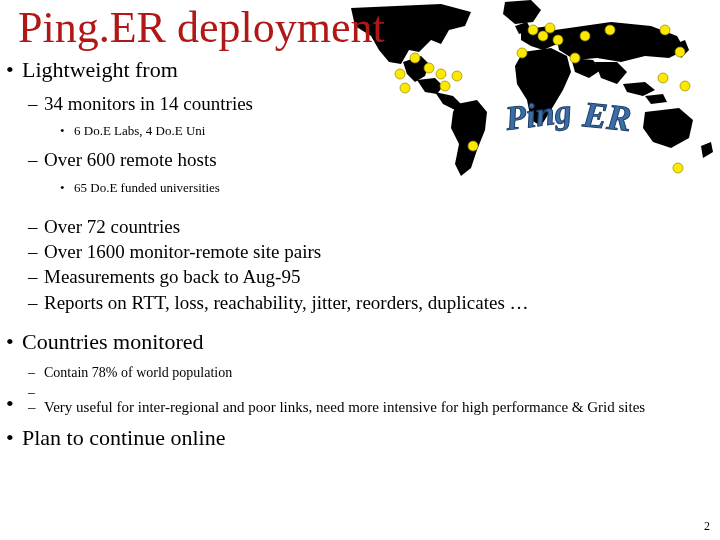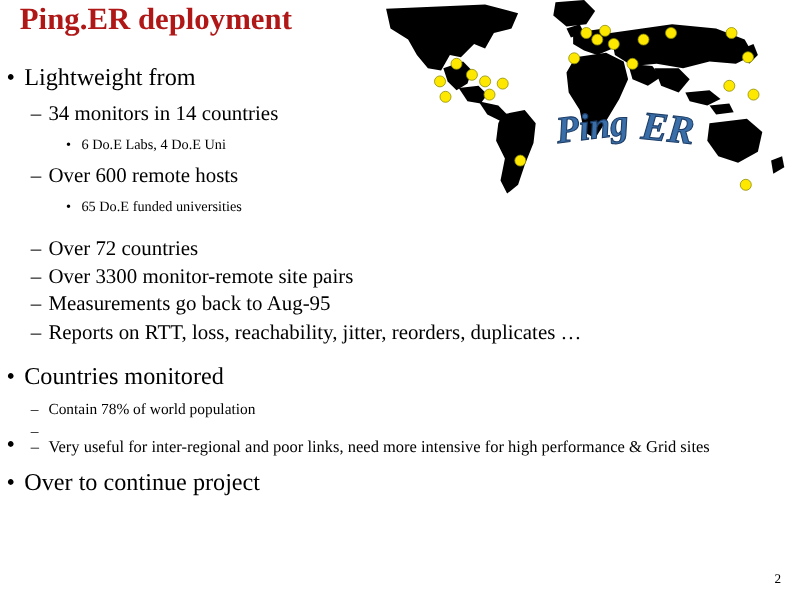--- a/index.html
+++ b/index.html
@@ -26,22 +26,22 @@
   }
   #map-art svg {
     display: block;
   }
 
   
   #slide-title {
     position: absolute;
     top: 2px;
     left: 18px;
-    font-size: 28px;
-    font-weight: bold;
+    font-size: 44px;
+    font-weight: normal;
     color: #b01818;
     letter-spacing: 0px;
     white-space: nowrap;
     z-index: 5;
   }
 
   
   #content {
     position: absolute;
     top: 56px;
@@ -241,21 +241,21 @@
 
   <div class="gap-lg"></div>
 
   <div class="l2">
     <span class="bullet">–</span>
     <span>Over 72 countries</span>
   </div>
 
   <div class="l2">
     <span class="bullet">–</span>
-    <span>Over 3300 monitor-remote site pairs</span>
+    <span>Over 1600 monitor-remote site pairs</span>
   </div>
 
   <div class="l2">
     <span class="bullet">–</span>
     <span>Measurements go back to Aug-95</span>
   </div>
 
   <div class="l2">
     <span class="bullet">–</span>
     <span>Reports on RTT, loss, reachability, jitter, reorders, duplicates …</span>
@@ -289,18 +289,18 @@
 
   <div class="l2w">
     <span class="bullet">–</span>
     <span>Very useful for inter-regional and poor links, need more intensive for high performance &amp; Grid sites</span>
   </div>
 
   <div class="gap-sm"></div>
 
   <div class="l1">
     <span class="bullet">•</span>
-    <span>Over to continue project</span>
+    <span>Plan to continue online</span>
   </div>
 
 </div>
 
 <div id="page-number">2</div>
 
 </body></html>

